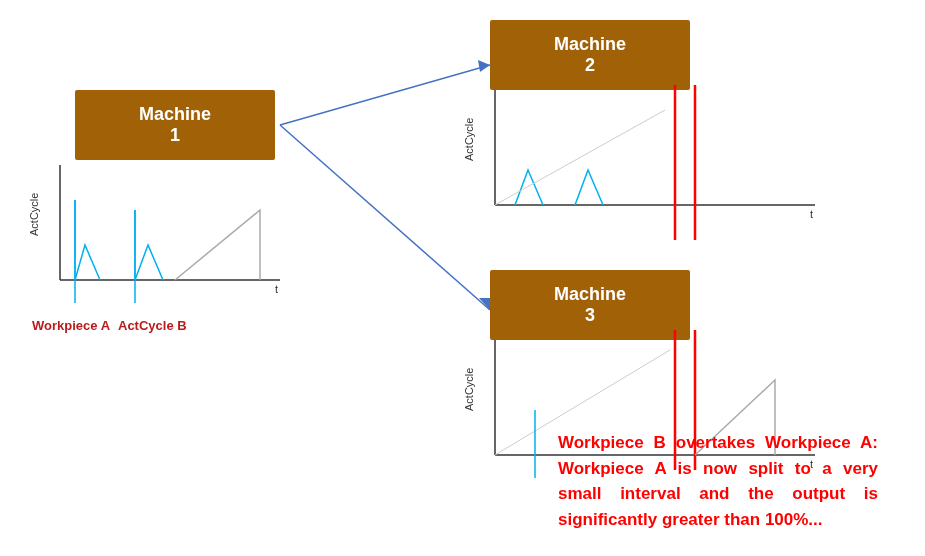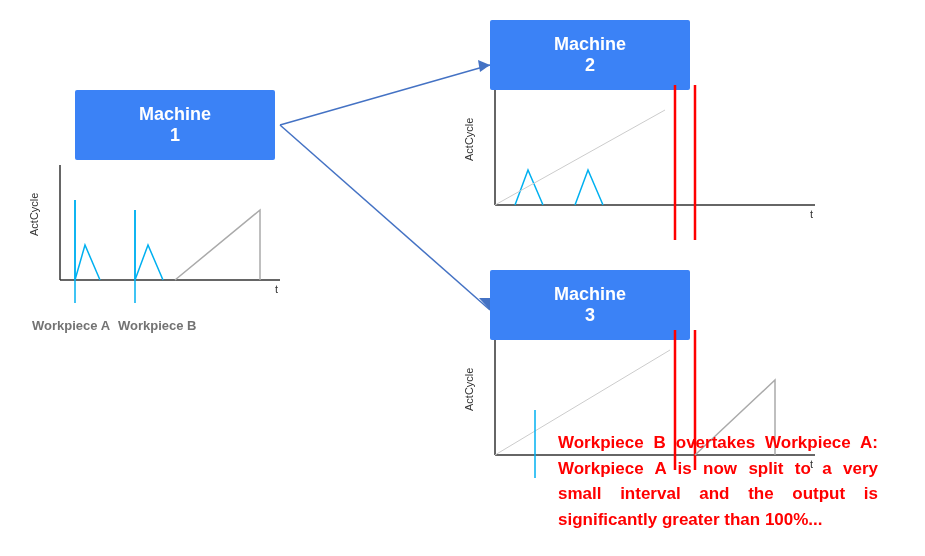--- a/index.html
+++ b/index.html
@@ -14,33 +14,33 @@
     .diagram-container {
       position: absolute;
       top: 0; left: 0;
       width: 925px;
       height: 556px;
     }
 
     
     .machine-box {
       position: absolute;
-      background: #3b82f6;
+      background: #a16207;
       color: white;
       font-size: 18px;
       font-weight: bold;
       text-align: center;
       display: flex;
       align-items: center;
       justify-content: center;
       border-radius: 2px;
     }
 
     .label-cyan {
-      color: #737373;
+      color: #b91c1c;
       font-size: 13px;
       font-weight: bold;
       position: absolute;
     }
 
     .label-red {
       color: #FF0000;
       font-size: 13px;
       font-weight: bold;
       position: absolute;
@@ -79,21 +79,21 @@
 
     <polyline points="155,125 240,55 240,125" fill="none" stroke="#aaa" stroke-width="1.5"></polyline>
 
     <line x1="55" y1="45" x2="55" y2="148" stroke="#00B0F0" stroke-width="1.5"></line>
 
     <line x1="115" y1="55" x2="115" y2="148" stroke="#00B0F0" stroke-width="1.5"></line>
   </svg>
 
   <div class="label-cyan" style="left:32px; top:318px;">Workpiece A</div>
 
-  <div class="label-cyan" style="left:118px; top:318px;">Workpiece B</div>
+  <div class="label-cyan" style="left:118px; top:318px;">ActCycle B</div>
 
   <svg style="position:absolute; left:0; top:0;" width="925" height="556">
 
     <line x1="280" y1="125" x2="490" y2="65" stroke="#4472C4" stroke-width="1.5"></line>
     <polygon points="490,65 478,60 480,72" fill="#4472C4"></polygon>
 
     <line x1="280" y1="125" x2="490" y2="310" stroke="#4472C4" stroke-width="1.5"></line>
     <polygon points="490,310 479,298 491,298" fill="#4472C4"></polygon>
   </svg>
 

